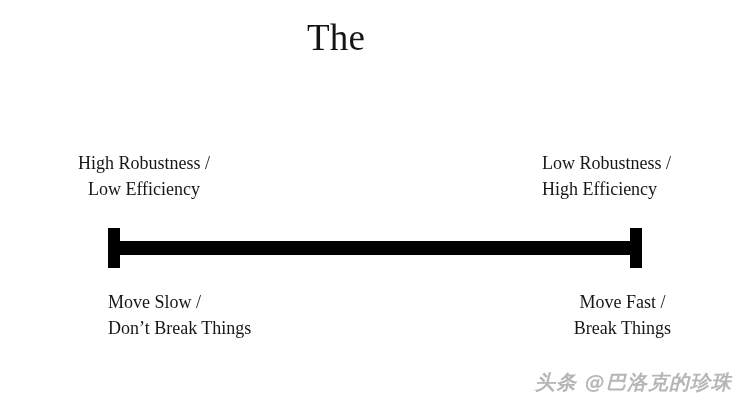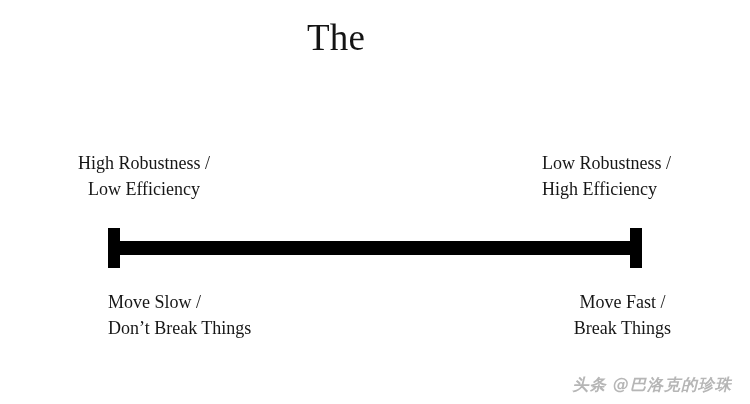--- a/index.html
+++ b/index.html
@@ -99,21 +99,21 @@
   .spectrum-cap.right {
     right: 0;
   }
 
   
   .watermark {
     position: absolute;
     right: 18px;
     bottom: 8px;
     font-family: "DejaVu Sans", "Liberation Sans", sans-serif;
-    font-size: 16px;
+    font-size: 20px;
     font-weight: 700;
     font-style: italic;
     color: #b6b6b6;
     letter-spacing: 1px;
     white-space: nowrap;
   }
 </style>
 </head>
 <body>
 

